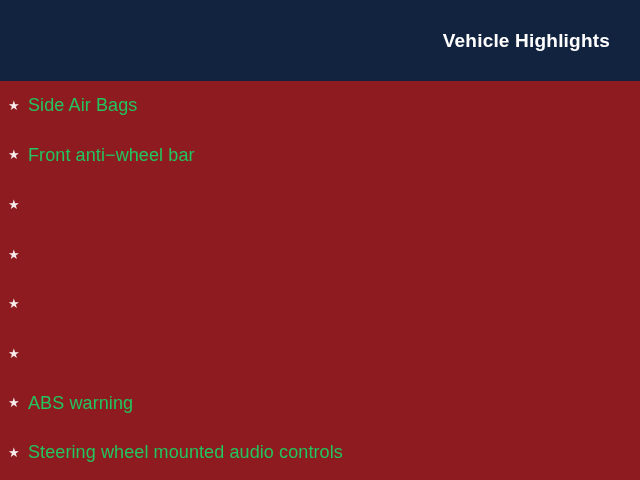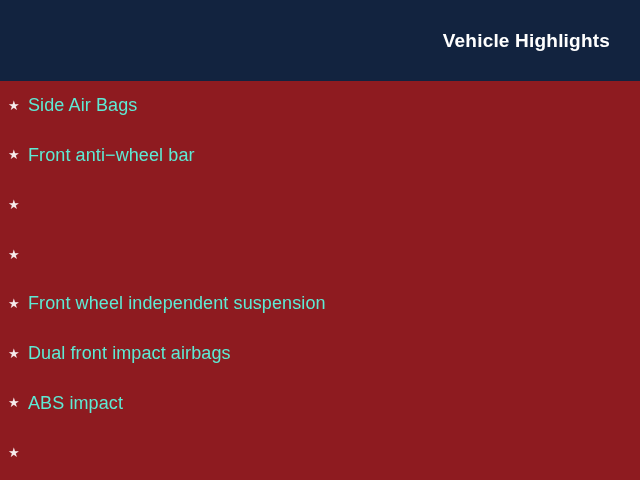--- a/index.html
+++ b/index.html
@@ -81,21 +81,21 @@
     width: 20px;
     flex: 0 0 20px;
     color: #f6eced;
     font-size: 13px;
     line-height: 1;
     text-align: left;
     margin-top: -1px;
   }
 
   .highlight-label {
-    color: #5eead4;
+    color: #22c55e;
     font-size: 18px;
     font-weight: normal;
     line-height: 1.2;
     white-space: nowrap;
     letter-spacing: 0.1px;
   }
 </style>
 </head>
 <body>
 
@@ -121,33 +121,32 @@
       <li class="highlight-item">
         <span class="bullet-star">★</span>
       </li>
 
       <li class="highlight-item">
         <span class="bullet-star">★</span>
       </li>
 
       <li class="highlight-item">
         <span class="bullet-star">★</span>
-        <span class="highlight-label">Front wheel independent suspension</span>
       </li>
 
       <li class="highlight-item">
         <span class="bullet-star">★</span>
-        <span class="highlight-label">Dual front impact airbags</span>
       </li>
 
       <li class="highlight-item">
         <span class="bullet-star">★</span>
-        <span class="highlight-label">ABS impact</span>
+        <span class="highlight-label">ABS warning</span>
       </li>
 
       <li class="highlight-item">
         <span class="bullet-star">★</span>
+        <span class="highlight-label">Steering wheel mounted audio controls</span>
       </li>
 
     </ul>
   </div>
 
 </div>
 
 </body></html>

